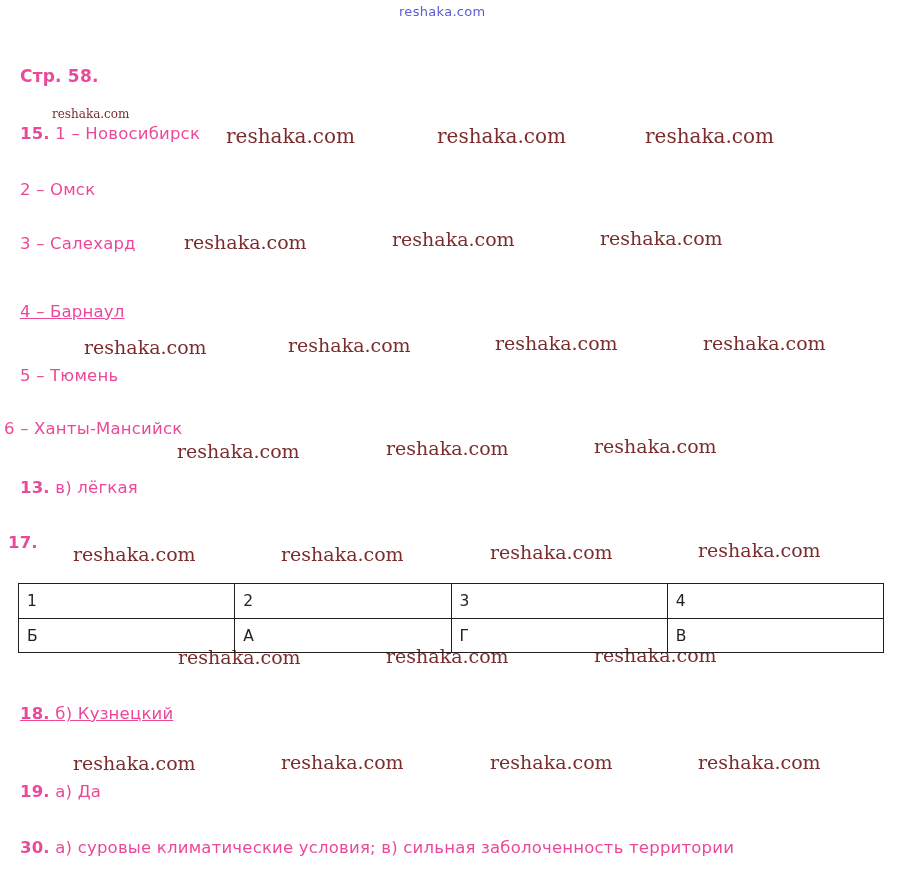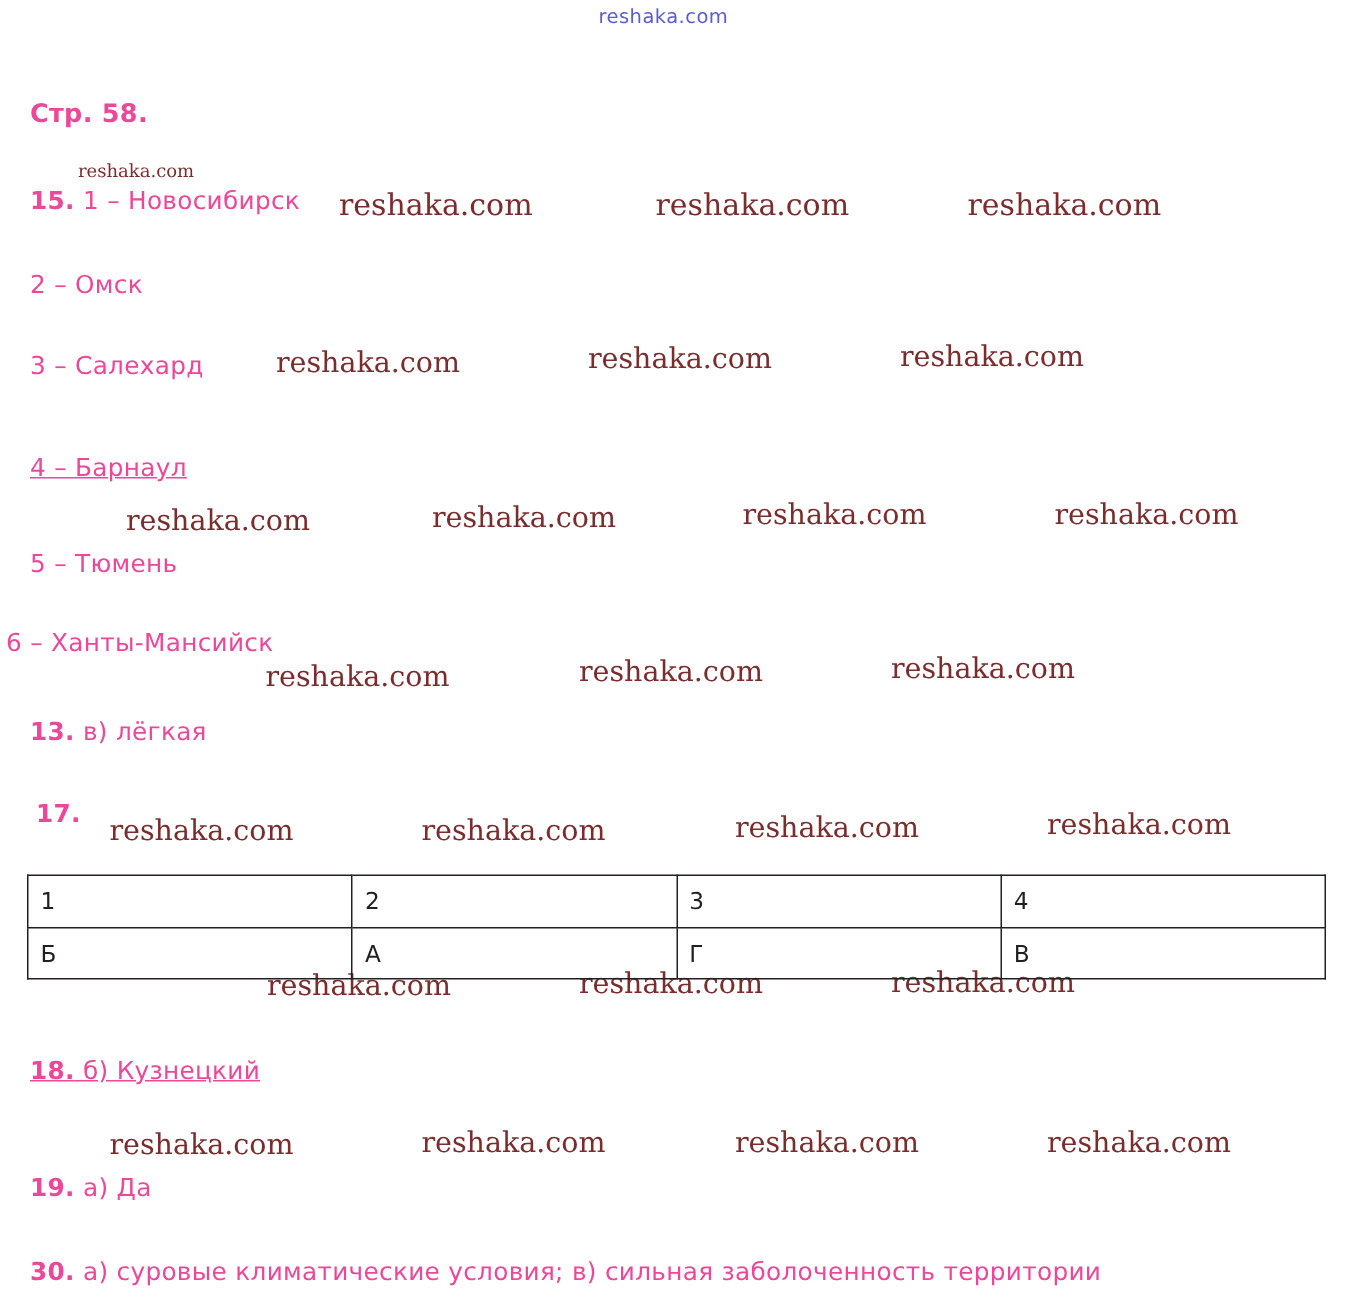--- a/index.html
+++ b/index.html
@@ -154,21 +154,21 @@
 
     <div class="ln" style="left:4px; top:419px;">
       <span>6 – Ханты-Мансийск</span>
     </div>
 
     <div class="ln" style="left:20px; top:478px;">
       <span class="num">13.</span>
       <span>в) лёгкая</span>
     </div>
 
-    <div class="ln" style="left:24px; top:533px;">
+    <div class="ln" style="left:8px; top:533px;">
       <span class="num">17.</span>
     </div>
 
     <div class="ln" style="left:20px; top:704px;text-decoration:underline;">
       <span class="num">18.</span>
       <span>б) Кузнецкий</span>
     </div>
 
     <div class="ln" style="left:20px; top:782px;">
       <span class="num">19.</span>

